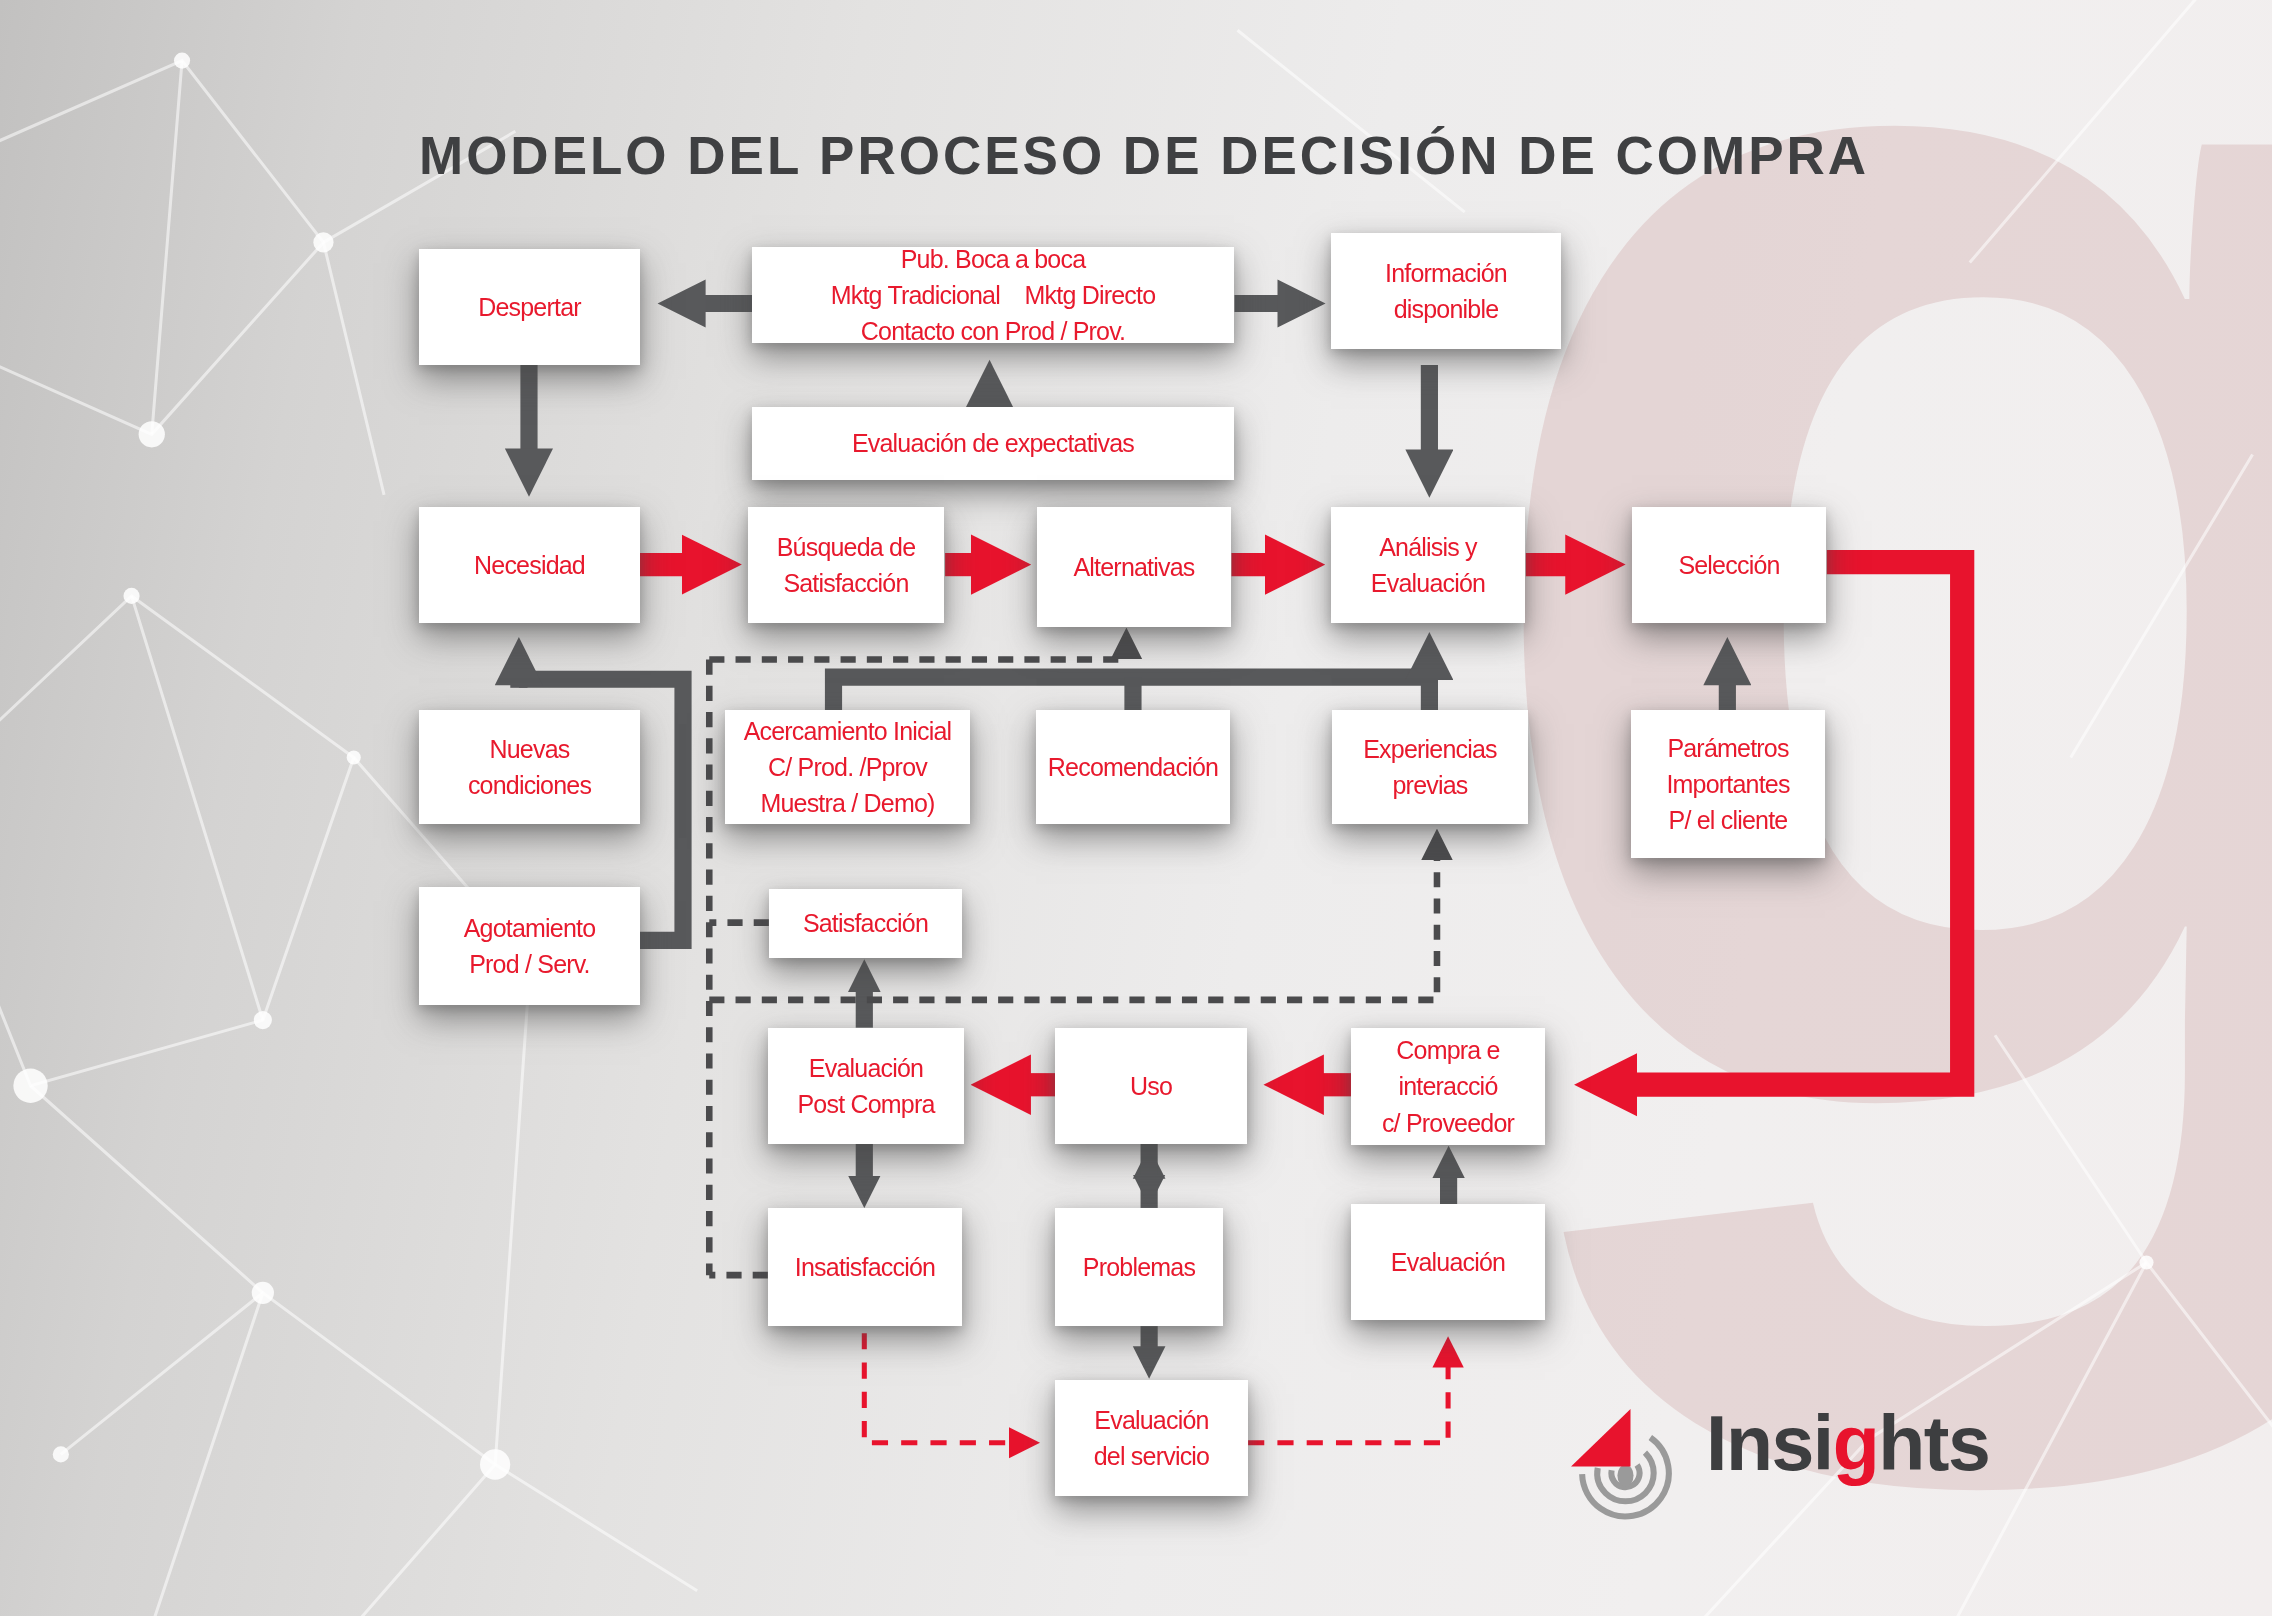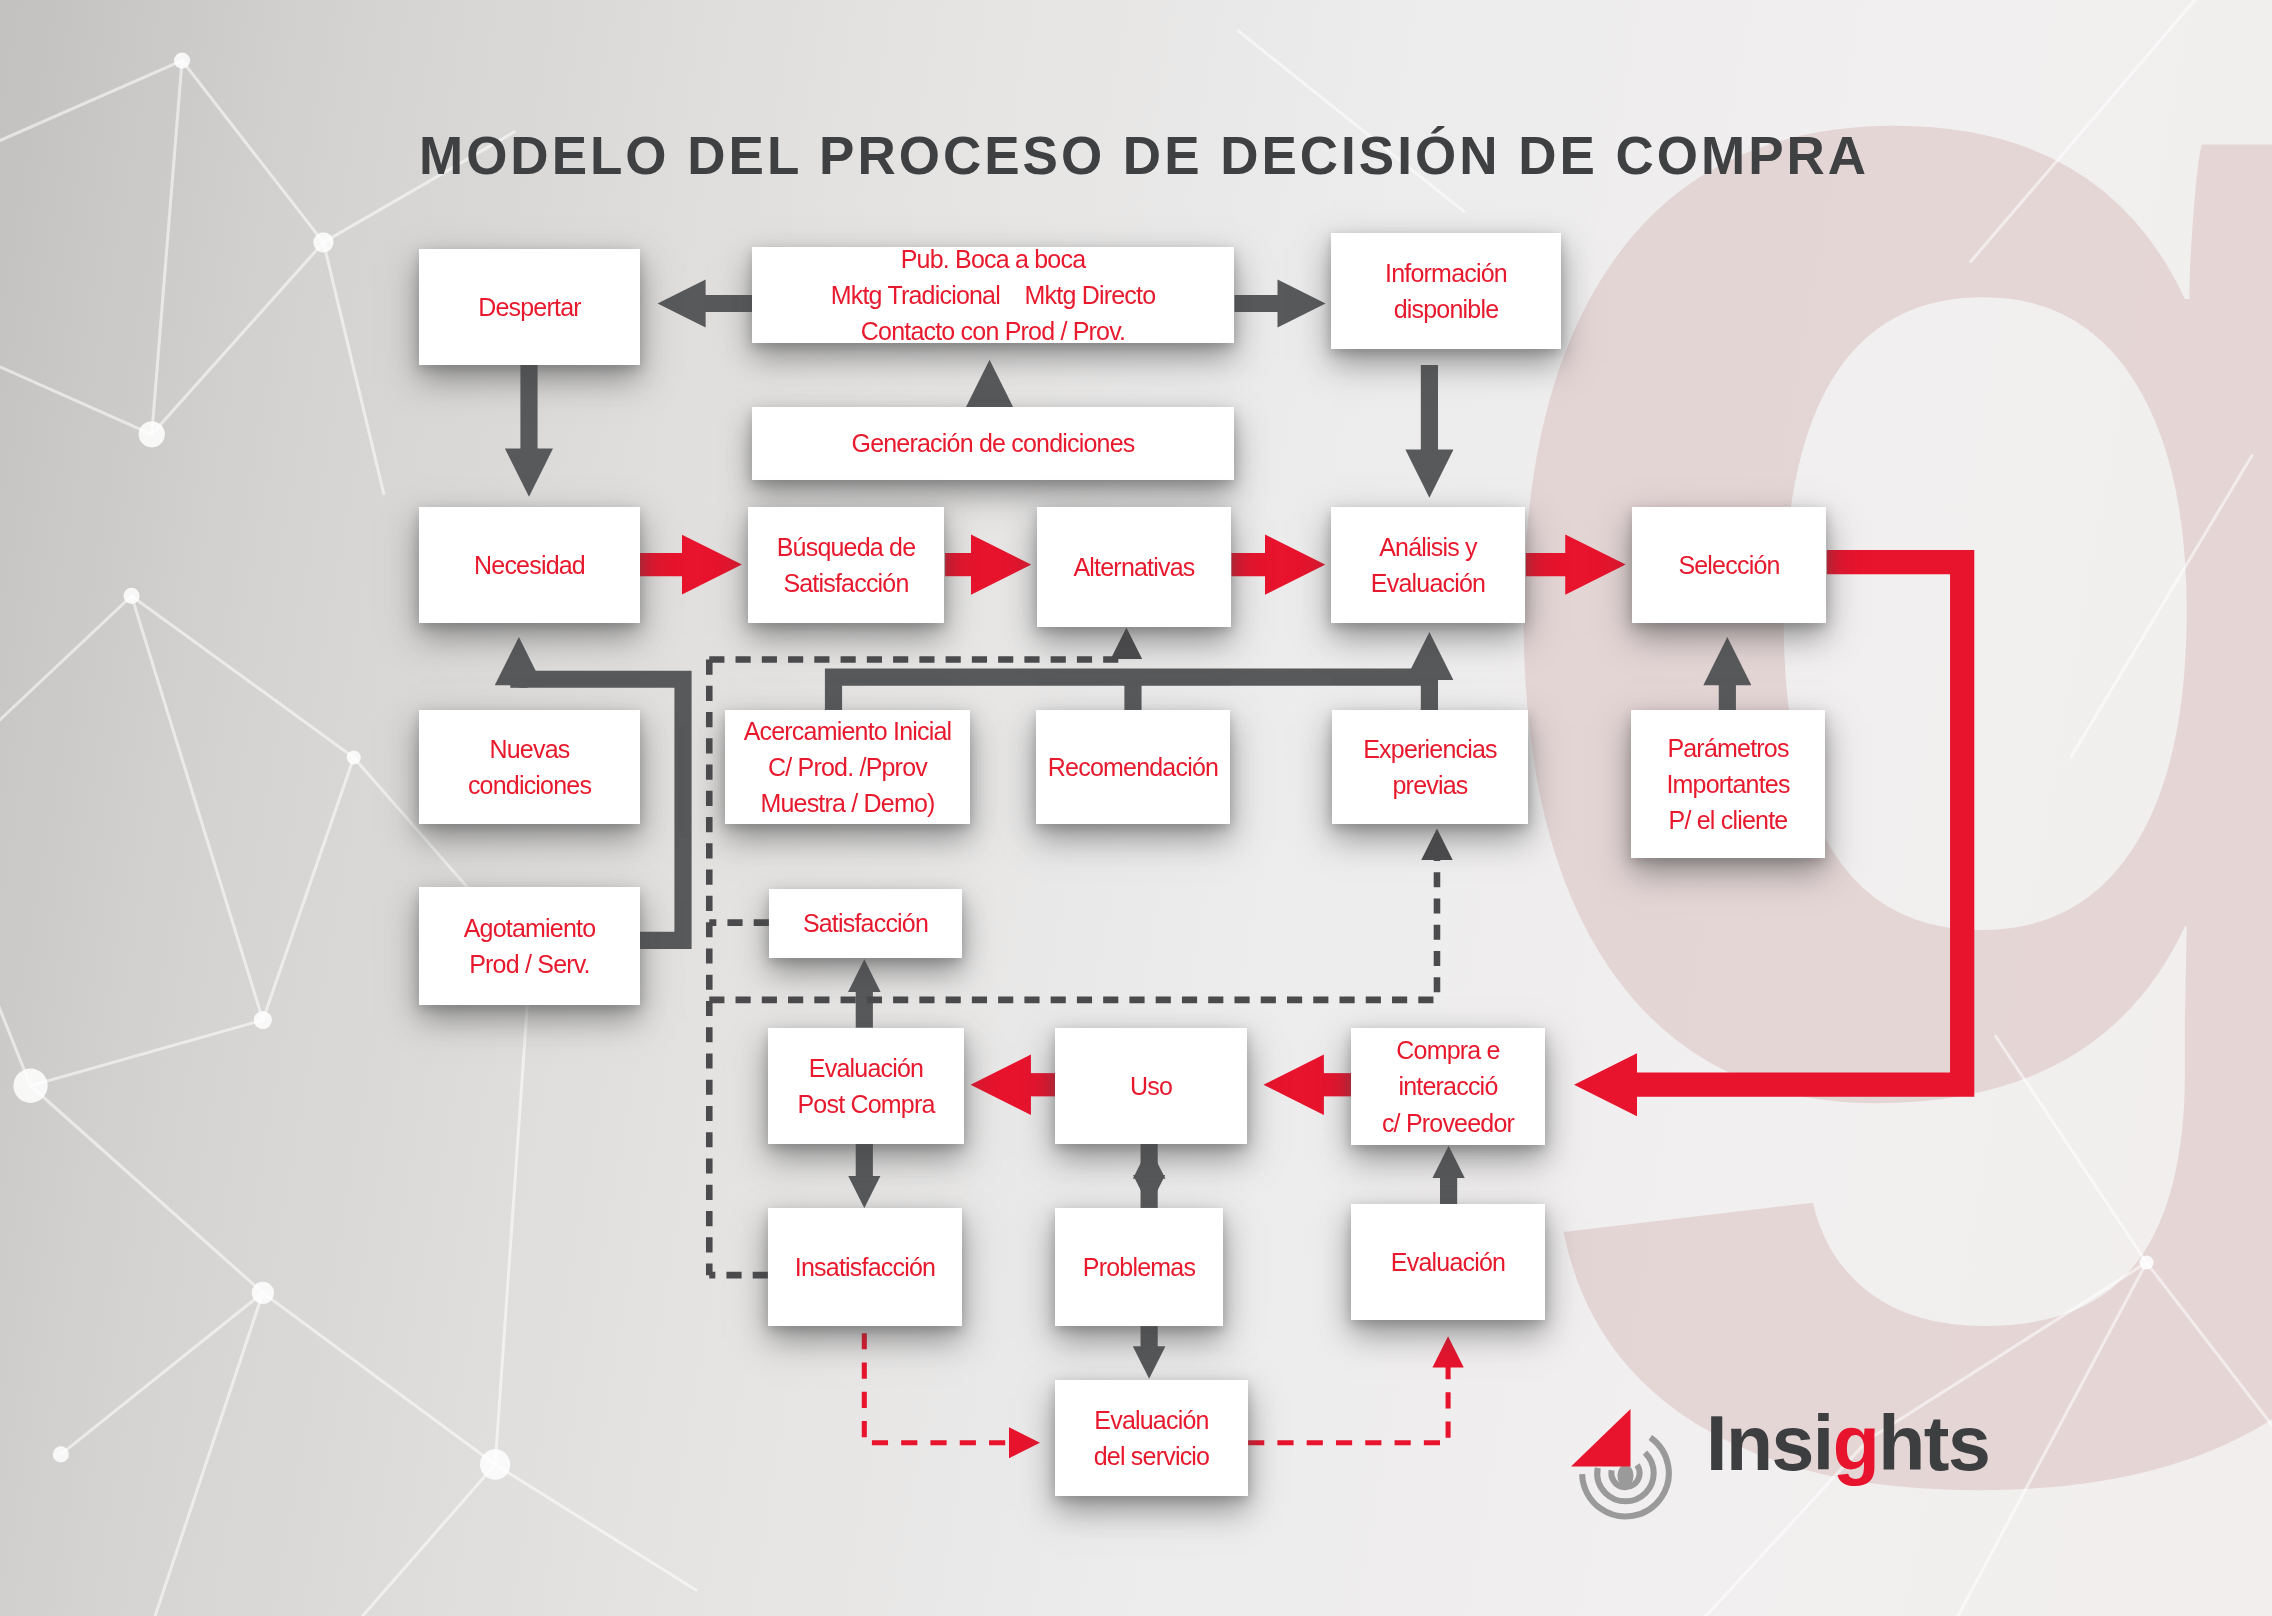--- a/index.html
+++ b/index.html
@@ -135,21 +135,21 @@
     </g>
     <path d="M3617 1113 L3885 1113 L3885 2148 L3235 2148" stroke="#e8132d" stroke-width="48" fill="none" marker-end="url(#mR)"></path>
   </svg>
 
   <div class="node" style="left:419px;top:249px;width:221px;height:116px">Despertar</div>
   <div class="node" style="left:752px;top:247px;width:482px;height:96px">Pub. Boca a boca
 Mktg Tradicional&nbsp;&nbsp;&nbsp;&nbsp;Mktg Directo
 Contacto con Prod / Prov.</div>
   <div class="node" style="left:1331px;top:233px;width:230px;height:116px">Información
 disponible</div>
-  <div class="node" style="left:752px;top:407px;width:482px;height:73px">Generación de condiciones</div>
+  <div class="node" style="left:752px;top:407px;width:482px;height:73px">Evaluación de expectativas</div>
 
   <div class="node" style="left:419px;top:507px;width:221px;height:116px">Necesidad</div>
   <div class="node" style="left:748px;top:507px;width:196px;height:116px">Búsqueda de
 Satisfacción</div>
   <div class="node" style="left:1037px;top:507px;width:194px;height:120px">Alternativas</div>
   <div class="node" style="left:1331px;top:507px;width:194px;height:116px">Análisis y
 Evaluación</div>
   <div class="node" style="left:1632px;top:507px;width:194px;height:116px">Selección</div>
 
   <div class="node" style="left:419px;top:710px;width:221px;height:114px">Nuevas

